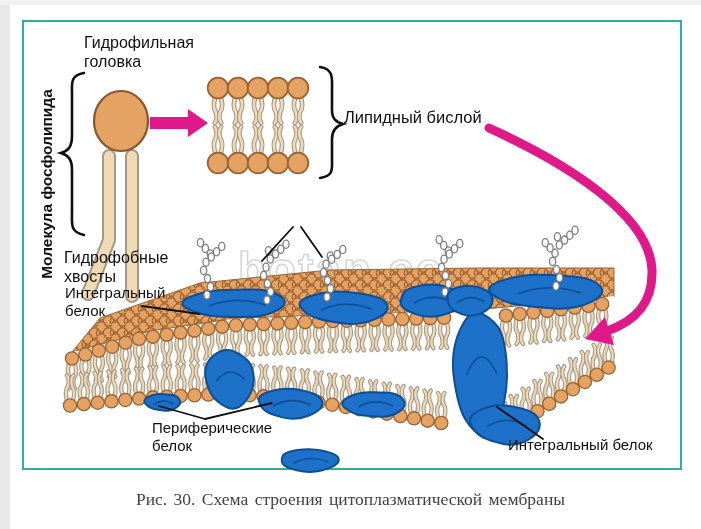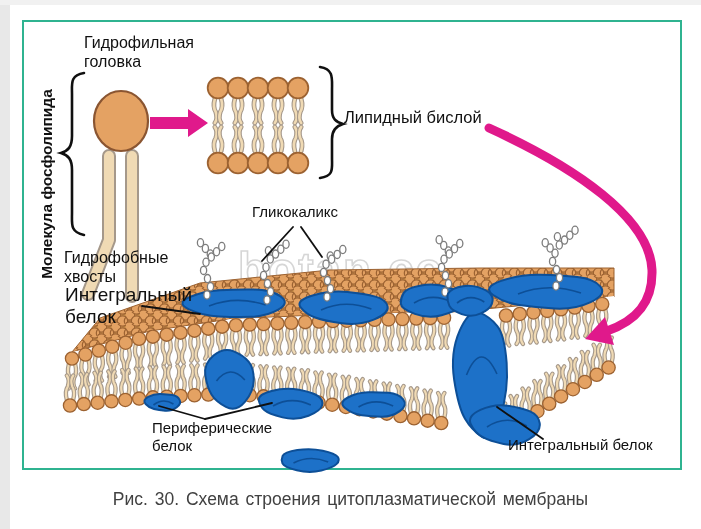--- a/index.html
+++ b/index.html
@@ -14,25 +14,25 @@
   svg.art{position:absolute;left:0;top:0;width:701px;height:529px;z-index:3;}
   .lbl{position:absolute;z-index:4;color:var(--ink,#101010);white-space:pre-line;line-height:1.18;}
   .b{font-weight:normal;}
   .vlabel{position:absolute;z-index:4;left:47px;top:184px;color:var(--ink,#101010);
          transform:translate(-50%,-50%) rotate(-90deg);white-space:nowrap;
          font-weight:bold;font-size:15.5px;}
   #lbl-hydrophilic{left:84px;top:34px;font-size:16px;}
   #lbl-hydrophobic{left:64px;top:249px;font-size:16px;}
   #lbl-bilayer{left:344px;top:108px;font-size:16.5px;white-space:nowrap;}
   #lbl-glyco{left:252px;top:203px;font-size:15px;}
-  #lbl-int-left{left:65px;top:284px;font-size:19px;}
+  #lbl-int-left{left:65px;top:284px;font-size:15px;}
   #lbl-periph{left:152px;top:419px;font-size:15px;}
   #lbl-int-right{left:508px;top:436px;font-size:15px;white-space:nowrap;}
   .caption{position:absolute;z-index:4;left:0;top:489px;width:701px;text-align:center;
-         font-family:Liberation Sans, sans-serif;font-size:17.5px;color:var(--cap,#414141);
+         font-family:Liberation Serif, serif;font-size:17.5px;color:var(--cap,#414141);
          word-spacing:2px;}
 </style>
 </head>
 <body>
 
 <div class="stage">
   <div class="edge-left"></div>
   <div class="edge-top"></div>
   <div class="frame"></div>
   <div class="watermark">botan.cc</div>
@@ -586,20 +586,19 @@
         <path d="M585,339 L605,317 L614,345 Z" fill="#e0198b"></path>
       </g>
   </svg>
 
   <div class="vlabel" id="lbl-molecule">Молекула фосфолипида</div>
   <div class="lbl b" id="lbl-hydrophilic">Гидрофильная
 головка</div>
   <div class="lbl b" id="lbl-hydrophobic">Гидрофобные
 хвосты</div>
   <div class="lbl b" id="lbl-bilayer">Липидный бислой</div>
-  <div class="lbl" id="lbl-glyco">Гликокаликс</div>
   <div class="lbl" id="lbl-int-left">Интегральный
 белок</div>
   <div class="lbl" id="lbl-periph">Периферические
 белок</div>
   <div class="lbl" id="lbl-int-right">Интегральный белок</div>
   <div class="caption">Рис. 30. Схема строения цитоплазматической мембраны</div>
 </div>
 
 </body></html>

